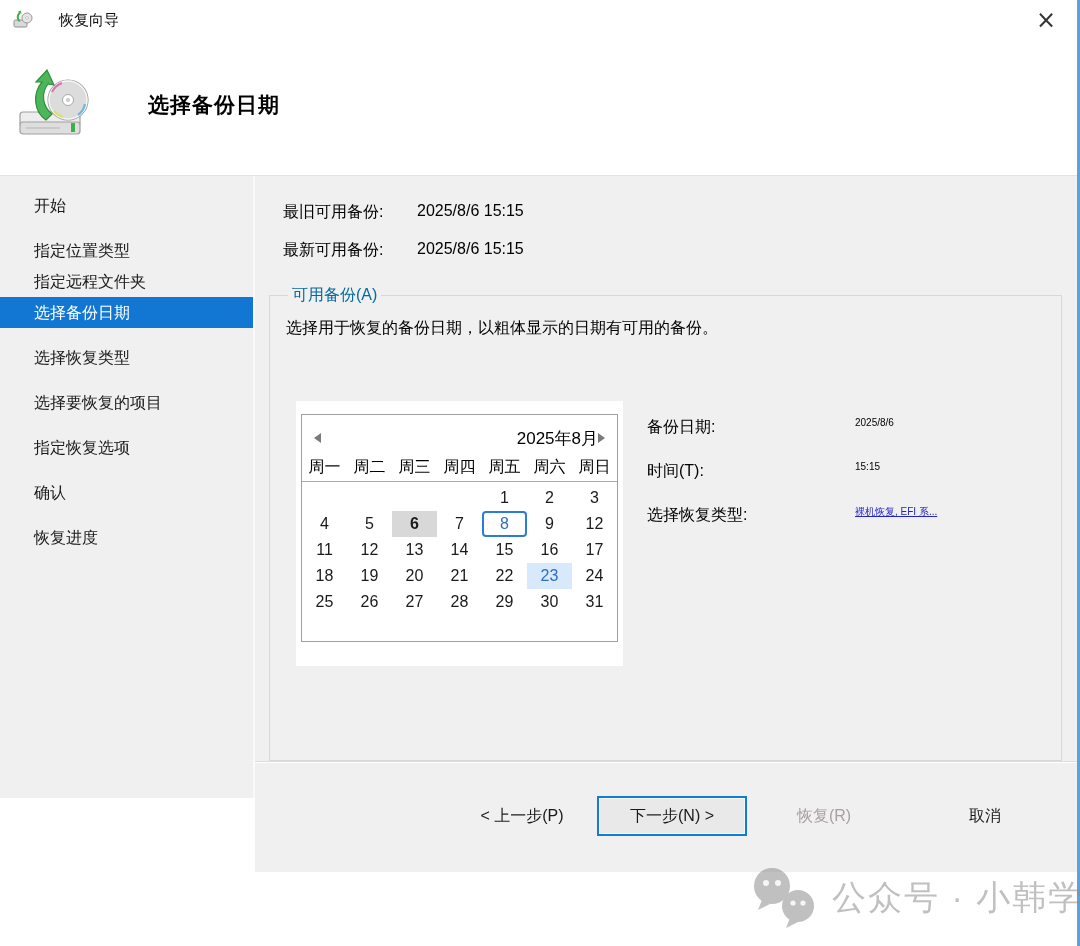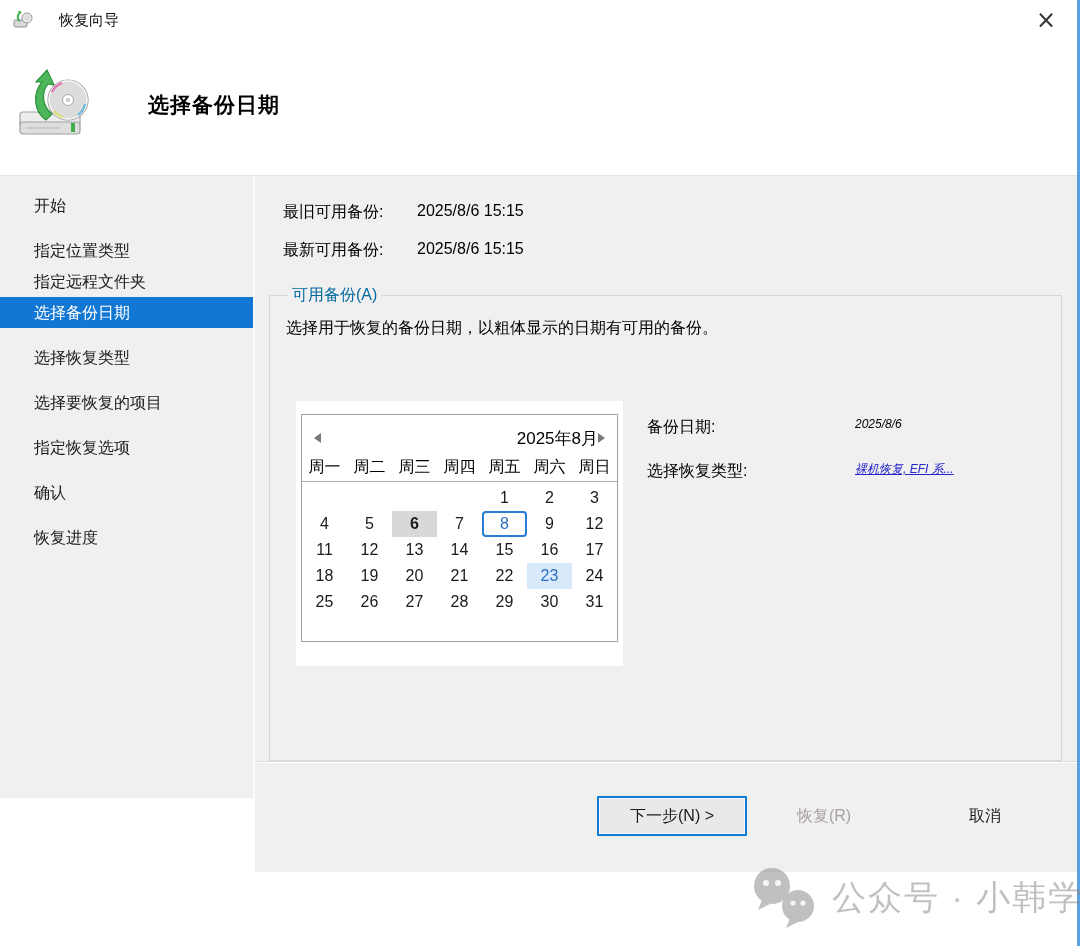--- a/index.html
+++ b/index.html
@@ -105,21 +105,21 @@
     height:26px; line-height:26px; text-align:center;
     font-size:16px; color:#1a1a1a; box-sizing:border-box;
   }
   .day.backup { font-weight:bold; background:#d8d8d8; }
   .day.focus  { border:2px solid #2b7cd6; border-radius:4px; color:#2e6fc0; line-height:22px; }
   .day.today  { background:#d8e9fb; color:#2e6fc0; }
   
   .details { margin-left:24px; margin-top:16px; }
   .det-row { display:flex; margin-bottom:23px; }
   .det-row .lab { width:208px; font-size:16px; color:#000; }
-  .det-row .val { font-size:12px; color:#000;font-style:italic; }
+  .det-row .val { font-size:10px; color:#000; }
   .det-row .val.link { color:#2424cc; text-decoration:underline; cursor:pointer; }
   
   .footer {
     height:111px; flex:0 0 111px;
     border-top:1px solid #dcdcdc;
     box-shadow:inset 0 1px 0 #ffffff;
     background:#f0f0f0;
     display:flex; align-items:flex-start; justify-content:flex-end;
     padding:34px 36px 0 0; box-sizing:border-box;
   }
@@ -282,30 +282,35 @@
                   </div>
               </div>
             </div>
 
             <div class="details">
                 <div class="det-row">
                   <span class="lab">备份日期:</span>
                   <span class="val">2025/8/6</span>
                 </div>
                 <div class="det-row">
+                  <span class="lab">时间(T):</span>
+                  <span class="val">15:15</span>
+                </div>
+                <div class="det-row">
                   <span class="lab">选择恢复类型:</span>
                   <span class="val link">裸机恢复, EFI 系...</span>
                 </div>
               </div>
           </div>
         </fieldset>
 
       </div>
 
       <div class="footer">
+        <button class="btn btn-prev">&lt; 上一步(P)</button>
         <button class="btn btn-next">下一步(N) &gt;</button>
         <button class="btn btn-recover">恢复(R)</button>
         <button class="btn btn-cancel">取消</button>
       </div>
     </div>
   </div>
 
   <div class="watermark">
     <svg width="76" height="72" viewBox="0 0 76 72">
       <g fill="#8d8d8d">

